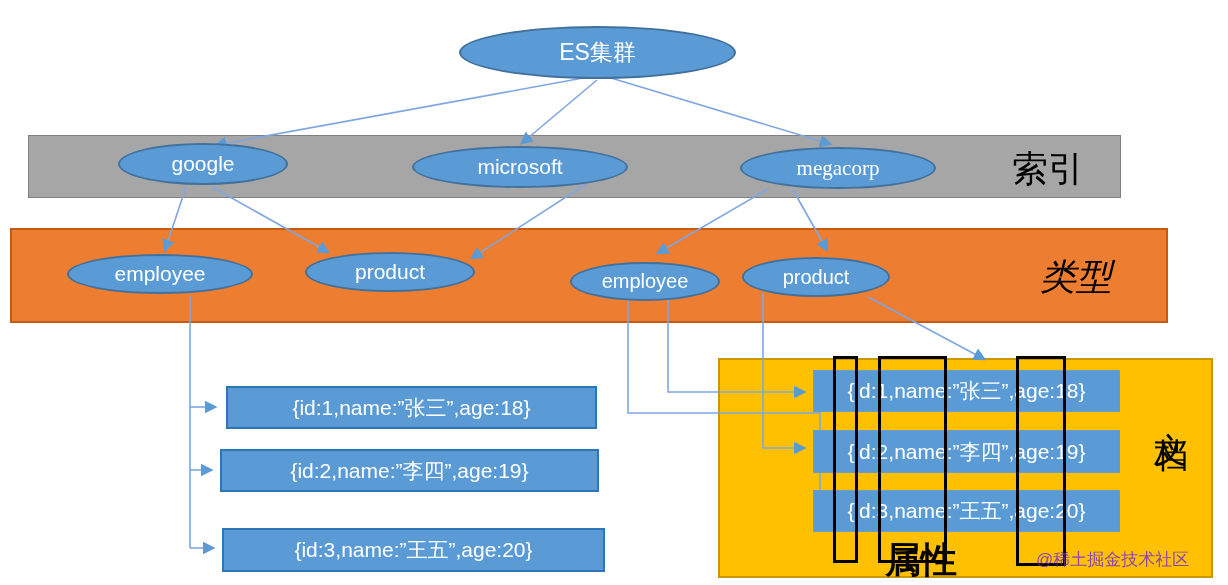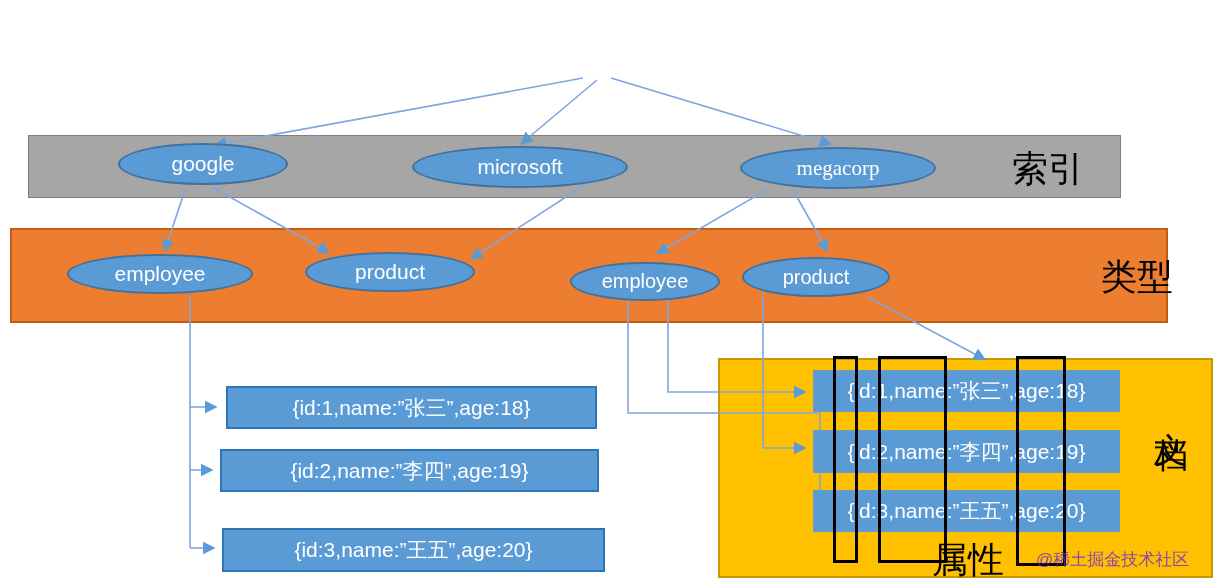--- a/index.html
+++ b/index.html
@@ -38,23 +38,23 @@
   .b1{left:226px;top:386px;width:371px;height:43px;}
   .b2{left:220px;top:449px;width:379px;height:43px;}
   .b3{left:222px;top:528px;width:383px;height:44px;}
   .r1{left:813px;top:370px;width:307px;height:42px;}
   .r2{left:813px;top:430px;width:307px;height:43px;}
   .r3{left:813px;top:490px;width:307px;height:42px;}
   .k1{left:833px;top:356px;width:25px;height:207px;}
   .k2{left:878px;top:356px;width:69px;height:207px;}
   .k3{left:1016px;top:356px;width:50px;height:210px;}
   .l-index{left:1012px;top:150px;}
-  .l-type{left:1101px;top:258px;}
+  .l-type{left:1040px;top:258px;font-style:italic;}
   .l-doc{left:1152px;top:405px;font-size:34px;}
-  .l-attr{left:932px;top:541px;}
+  .l-attr{left:885px;top:541px;font-weight:bold;}
 </style>
 </head>
 <body>
 
 <div id="canvas">
 
   <div class="band band-gray"></div>
   <div class="band band-orange"></div>
   <div class="panel-gold"></div>
 
@@ -81,20 +81,23 @@
       <path d="M190,470 L211,470" marker-end="url(#arr)"></path>
       <path d="M190,548 L213,548" marker-end="url(#arr)"></path>
 
       <path d="M668,299 L668,392 L804,392" marker-end="url(#arr)"></path>
       <path d="M628,299 L628,413 L820,413 L820,490"></path>
       <path d="M763,293 L763,448 L804,448" marker-end="url(#arr)"></path>
       <path d="M868,297 L984,359" marker-end="url(#arr)"></path>
     </g>
   </svg>
 
+  <div class="node n-cluster">
+    <span>ES集群</span>
+  </div>
 
   <div class="node n-microsoft">
     <span>microsoft</span>
   </div>
   <div class="node n-google">
     <span>google</span>
   </div>
   <div class="node n-megacorp">
     <span>megacorp</span>
   </div>

